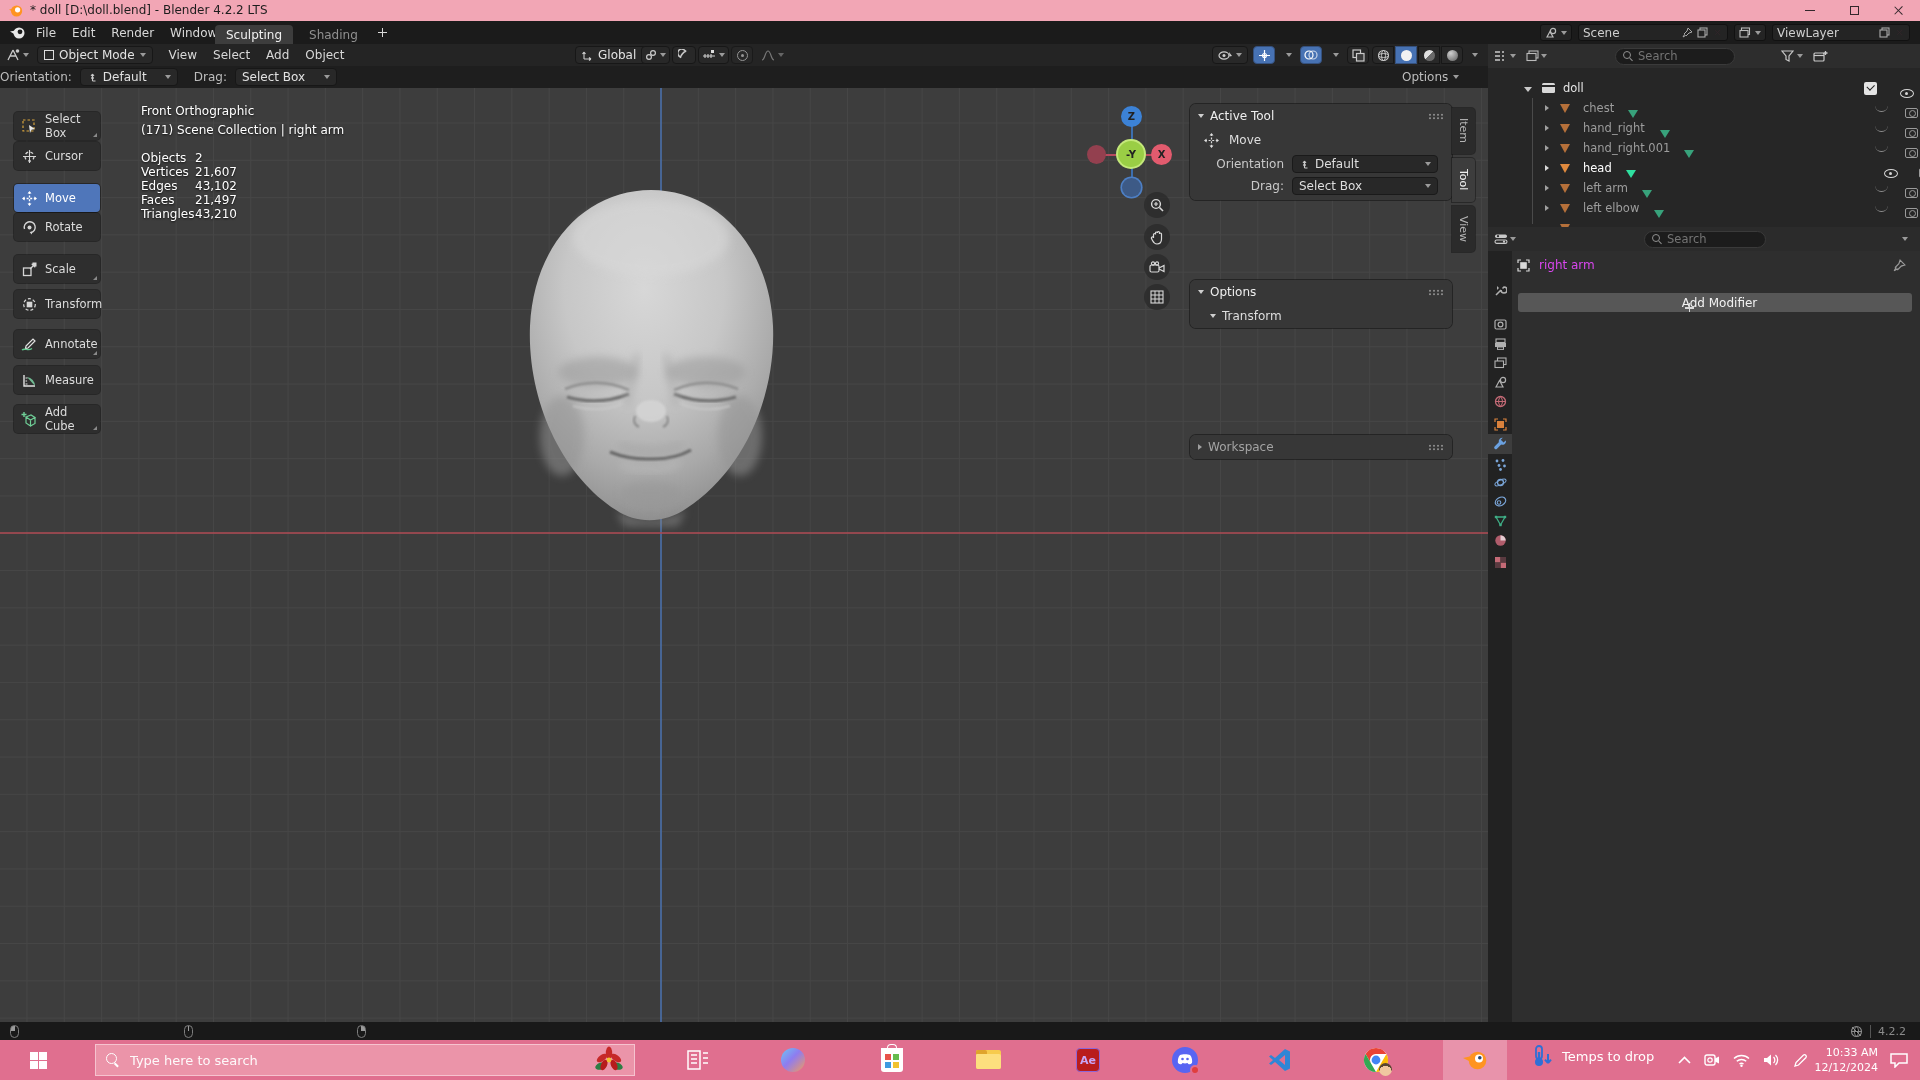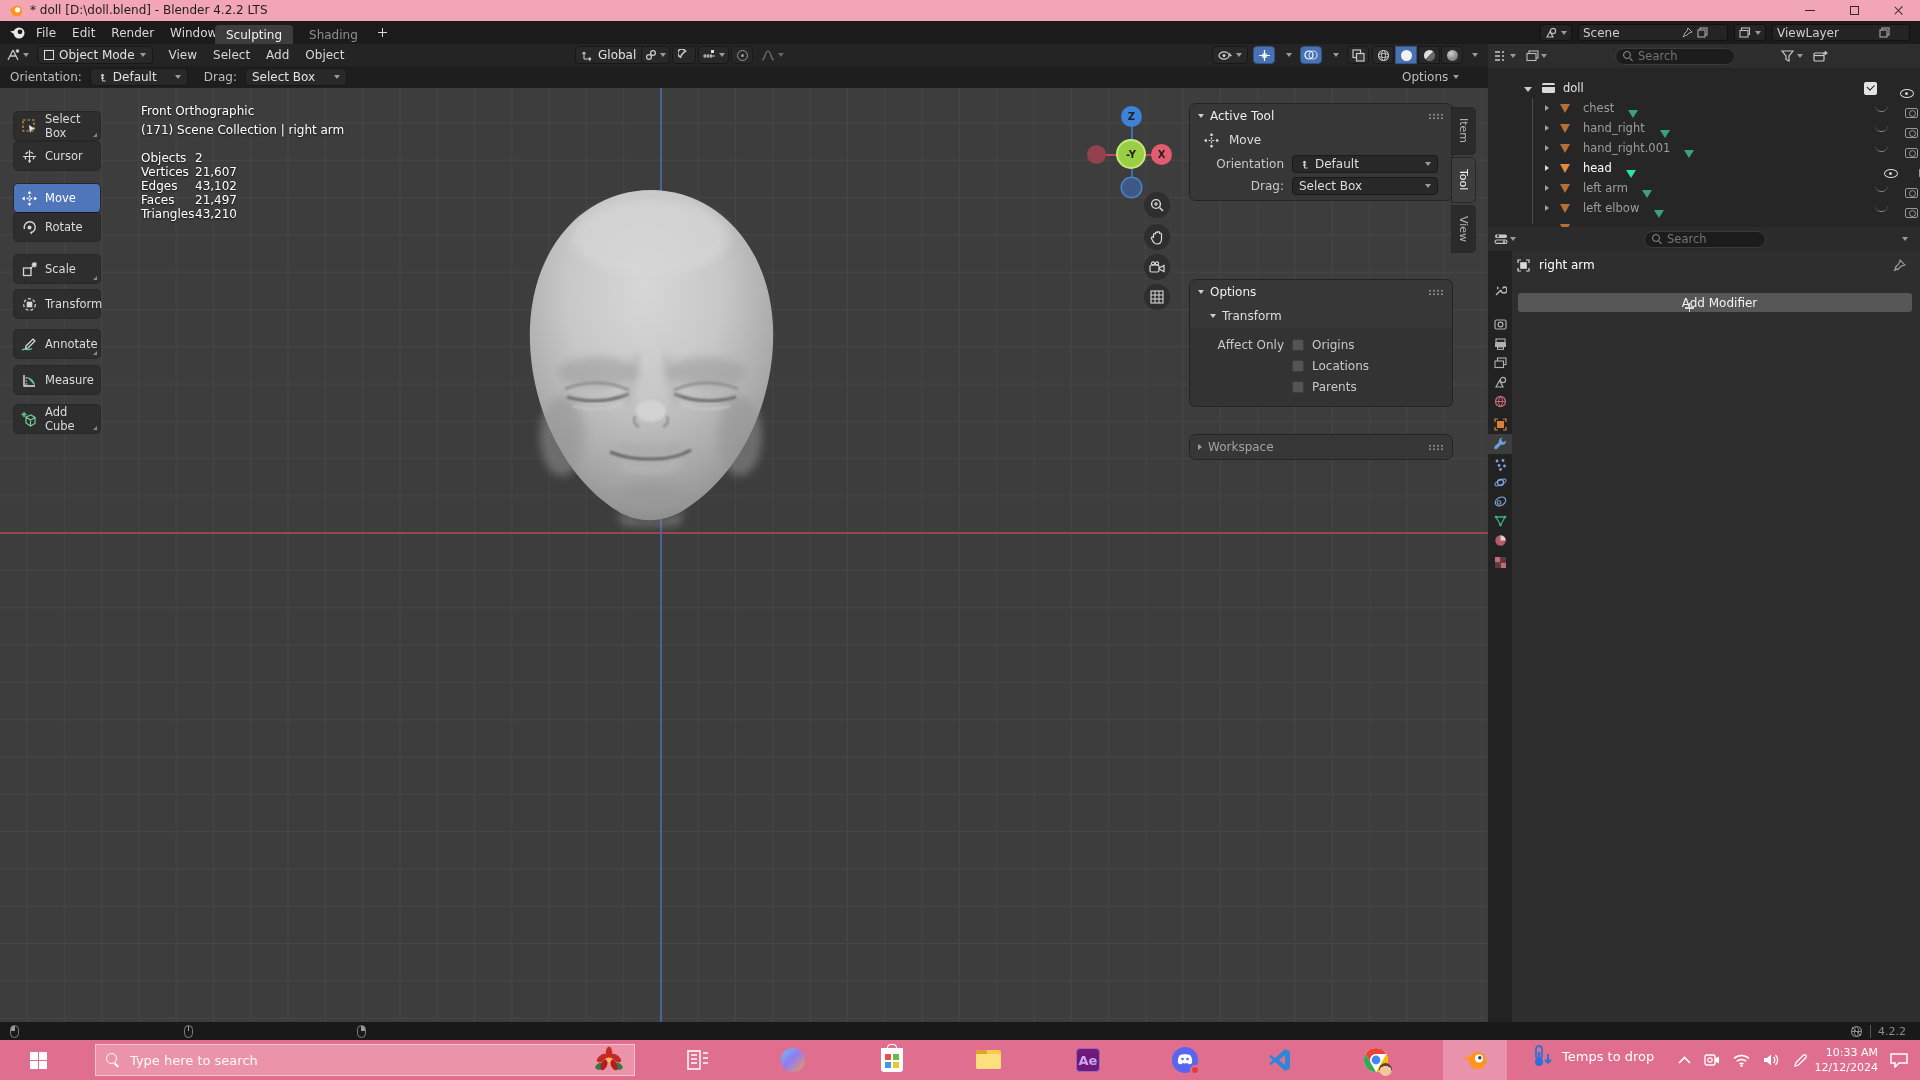--- a/index.html
+++ b/index.html
@@ -331,21 +331,21 @@
       <div class="hbtn" style="border-radius:0 4px 4px 0">
         <span style="width:11px;height:11px;border-radius:50%;background:radial-gradient(circle at 35% 30%,#cfcfcf,#5c5c5c);display:inline-block"></span>
       </div>
       <div class="hbtn" style="background:transparent;border-color:transparent">
           <span class="car"></span>
         </div>
     </div>
   </div>
 
   <div class="abs vp-tools flex">
-    <span style="margin-left:10px">Orientation:</span>
+    <span style="">Orientation:</span>
     <div class="dd" style="margin-left:8px;width:98px">
       <svg width="11" height="11" viewBox="0 0 11 11">
           <path d="M5.5,9 L5.5,2 M5.5,2 l-1.5,2 M5.5,2 l1.5,2 M5.5,9 l3,0" stroke="#ccc" stroke-width="1.1" fill="none"></path>
           <circle cx="5.5" cy="6" r="1.3" fill="#ccc"></circle>
         </svg>
       <span style="flex:1">Default</span>
       <span class="car"></span>
     </div>
     <span style="margin-left:16px">Drag:</span>
     <div class="dd" style="margin-left:8px;width:102px">
@@ -592,37 +592,20 @@
     <div class="panel" style="top:192px">
       <div class="phead">
         <span class="car lt"></span>
         <span style="flex:1;color:#eee">Options</span>
         <span class="dots"></span>
       </div>
       <div class="phead" style="padding-left:20px">
         <span class="car lt"></span>
         <span>Transform</span>
       </div>
-      <div style="background:rgba(0,0,0,0.07);padding:8px 0 10px">
-        <div class="prow" style="height:18px">
-          <span class="plabel">Affect Only</span>
-          <span class="cb"></span>
-          <span style="margin-left:8px;color:#c9c9c9">Origins</span>
-        </div>
-        <div class="prow" style="height:18px;margin-top:3px">
-          <span class="plabel"></span>
-          <span class="cb"></span>
-          <span style="margin-left:8px;color:#c9c9c9">Locations</span>
-        </div>
-        <div class="prow" style="height:18px;margin-top:3px">
-          <span class="plabel"></span>
-          <span class="cb"></span>
-          <span style="margin-left:8px;color:#c9c9c9">Parents</span>
-        </div>
-      </div>
     </div>
 
     <div class="panel" style="top:347px">
       <div class="phead">
         <span class="car-r"></span>
         <span style="flex:1;color:#a3a3a3">Workspace</span>
         <span class="dots"></span>
       </div>
     </div>
 
@@ -845,21 +828,21 @@
             <rect x="1" y="6.5" width="5.5" height="5.5" fill="#5a3a40"></rect>
           </svg>
         </div>
     </div>
 
     <div class="abs flex" style="left:29px;top:31px;gap:9px">
       <svg width="13" height="13" viewBox="0 0 13 13">
           <rect x="3.2" y="3.2" width="6.6" height="6.6" fill="#d9d9d9"></rect>
           <path d="M1,4 V1 H4 M9,1 h3 v3 M12,9 v3 H9 M4,12 H1 V9" fill="none" stroke="#d9d9d9" stroke-width="1.2"></path>
         </svg>
-      <span style="color:#ffffff">right arm</span>
+      <span style="color:#d946ef">right arm</span>
     </div>
     <svg class="abs" width="13" height="13" viewBox="0 0 11 11" style="right:14px;top:32px">
         <path d="M6,1 L10,5 L7,6 L4,9 L3.5,8.5 L1,10 L2.5,7.5 L2,7 L5,4 Z" fill="none" stroke="#9a9a9a" stroke-width="1"></path>
       </svg>
 
     <div class="addmod">
       <span class="plus abs" style="left:12px;top:5px"></span>
       <span>Add Modifier</span>
     </div>
   </div>
@@ -927,21 +910,21 @@
       </span>
     </div>
     <div class="app" style="left:964px">
       <span style="position:relative;width:25px;height:20px;display:inline-block">
         <i style="position:absolute;left:0;top:0;width:25px;height:19px;background:#f7cb4d;border-radius:2px"></i>
         <i style="position:absolute;left:0;top:0;width:11px;height:5px;background:#e0a42c;border-radius:2px 2px 0 0"></i>
         <i style="position:absolute;left:0;top:4px;width:25px;height:15px;background:#fddf7e;border-radius:1px 2px 2px 2px"></i>
       </span>
     </div>
     <div class="app" style="left:1064px">
-      <span style="width:24px;height:24px;background:#701a75;border:1.6px solid #8d66d8;border-radius:4px;display:flex;align-items:center;justify-content:center;color:#c9a6f7;font-size:13px;font-weight:bold">
+      <span style="width:24px;height:24px;background:#b91c1c;border:1.6px solid #8d66d8;border-radius:4px;display:flex;align-items:center;justify-content:center;color:#c9a6f7;font-size:11px;font-weight:bold">
           <span>Ae</span>
         </span>
     </div>
     <div class="app" style="left:1161px">
       <span style="position:relative;width:26px;height:26px;display:inline-block">
         <i style="position:absolute;inset:0;background:#5865f2;border-radius:50%"></i>
         <svg style="position:absolute;left:5px;top:7px" width="16" height="11" viewBox="0 0 16 11">
             <path d="M3,1 C5,0 11,0 13,1 C15,3 15.5,7 15,9 C13.5,10.5 11.5,10.8 10.5,9 C9,9.6 7,9.6 5.5,9 C4.5,10.8 2.5,10.5 1,9 C0.5,7 1,3 3,1 Z" fill="#fff"></path>
             <circle cx="5.5" cy="5" r="1.3" fill="#5865f2"></circle>
             <circle cx="10.5" cy="5" r="1.3" fill="#5865f2"></circle>

